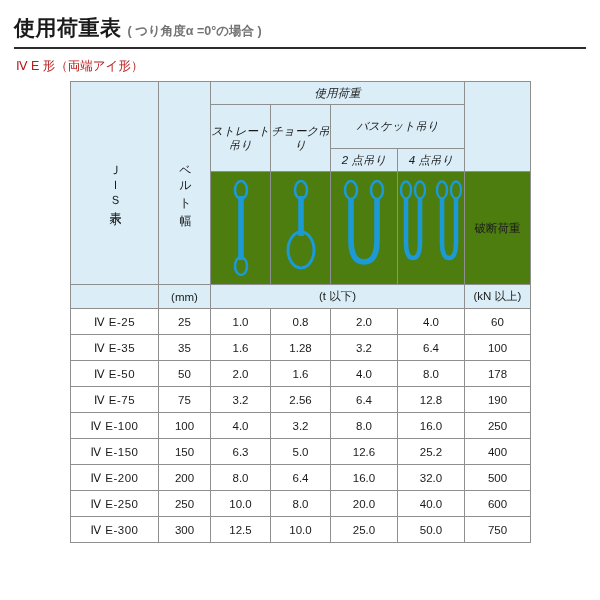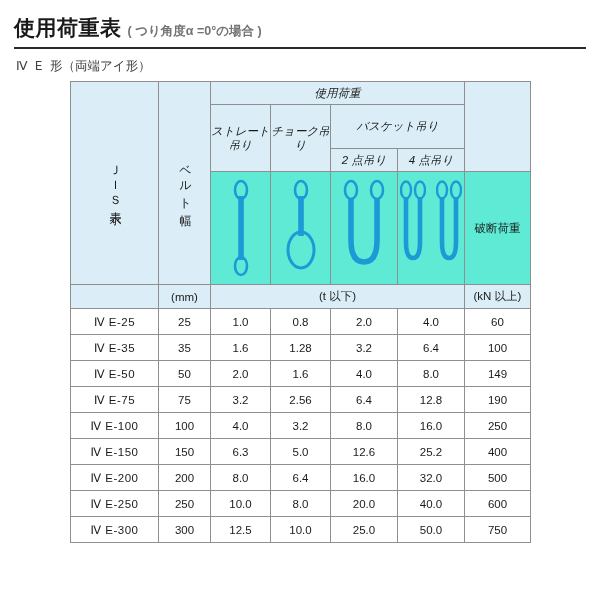--- a/index.html
+++ b/index.html
@@ -42,22 +42,21 @@
   }
   .title-underline {
     height: 2px;
     background: #2b2b2b;
     margin: 5px 14px 0 14px;
     width: 572px;
   }
   .subtitle {
     font-size: 12.5px;
     margin: 9px 0 6px 16px;
-    color: #404040;
-    font-family: Liberation Mono, monospace;
+    color: #b91c1c;
   }
   
   table.spec {
     border-collapse: collapse;
     margin-left: 70px;
     width: 460px;
     table-layout: fixed;
   }
   table.spec td, table.spec th {
     border: 1px solid #8f8f8f;
@@ -103,21 +102,21 @@
   .basket-hdr {
     height: 22px;
     font-size: 12px;
   }
   .basket-sub {
     height: 22px;
     font-size: 11.5px;
   }
   .pic-row td {
     height: 112px;
-    background: #5eead4;
+    background: #4d7c0f;
   }
   .cell-break {
     width: 66px;
     background: #dbeef7;
     font-size: 11.5px;
   }
   .unit-row td {
     height: 23px;
     background: #dbeef7;
     font-size: 11.5px;
@@ -251,21 +250,21 @@
       <td>6.4</td>
       <td>100</td>
     </tr>
     <tr class="data-row">
       <td class="first">Ⅳ E-50</td>
       <td>50</td>
       <td>2.0</td>
       <td>1.6</td>
       <td>4.0</td>
       <td>8.0</td>
-      <td>149</td>
+      <td>178</td>
     </tr>
     <tr class="data-row">
       <td class="first">Ⅳ E-75</td>
       <td>75</td>
       <td>3.2</td>
       <td>2.56</td>
       <td>6.4</td>
       <td>12.8</td>
       <td>190</td>
     </tr>

